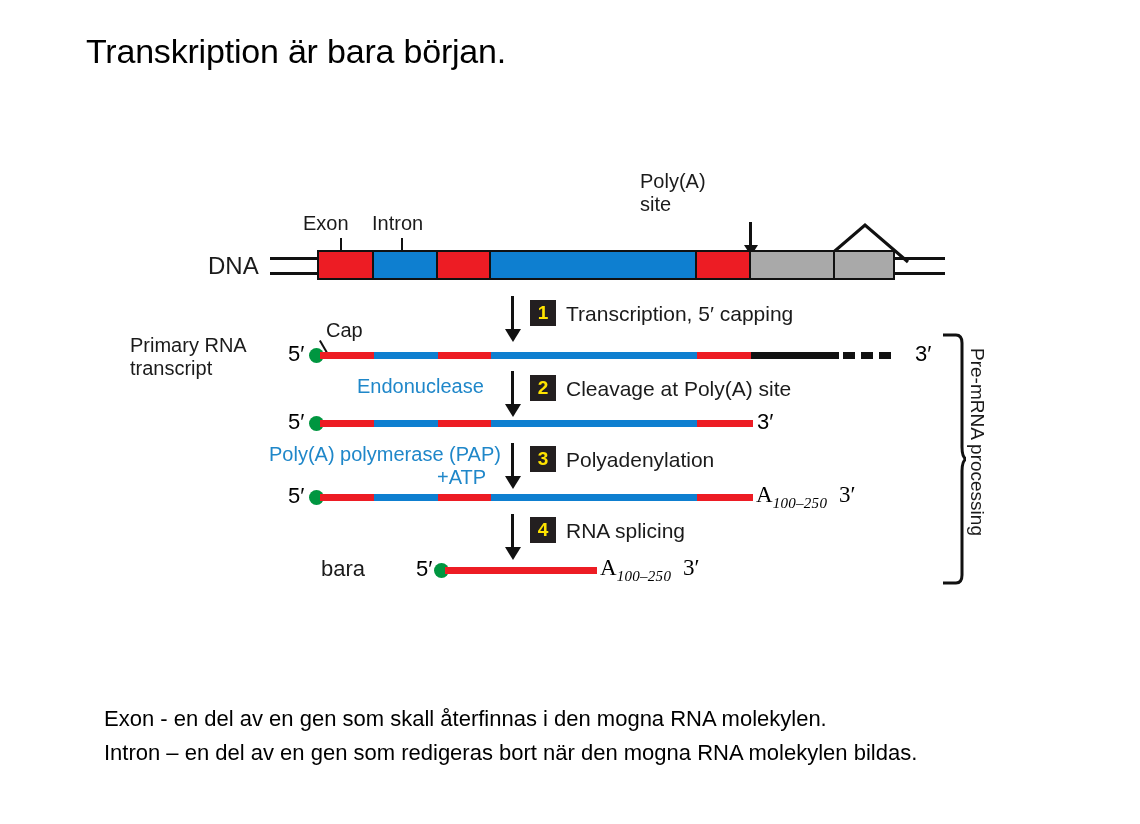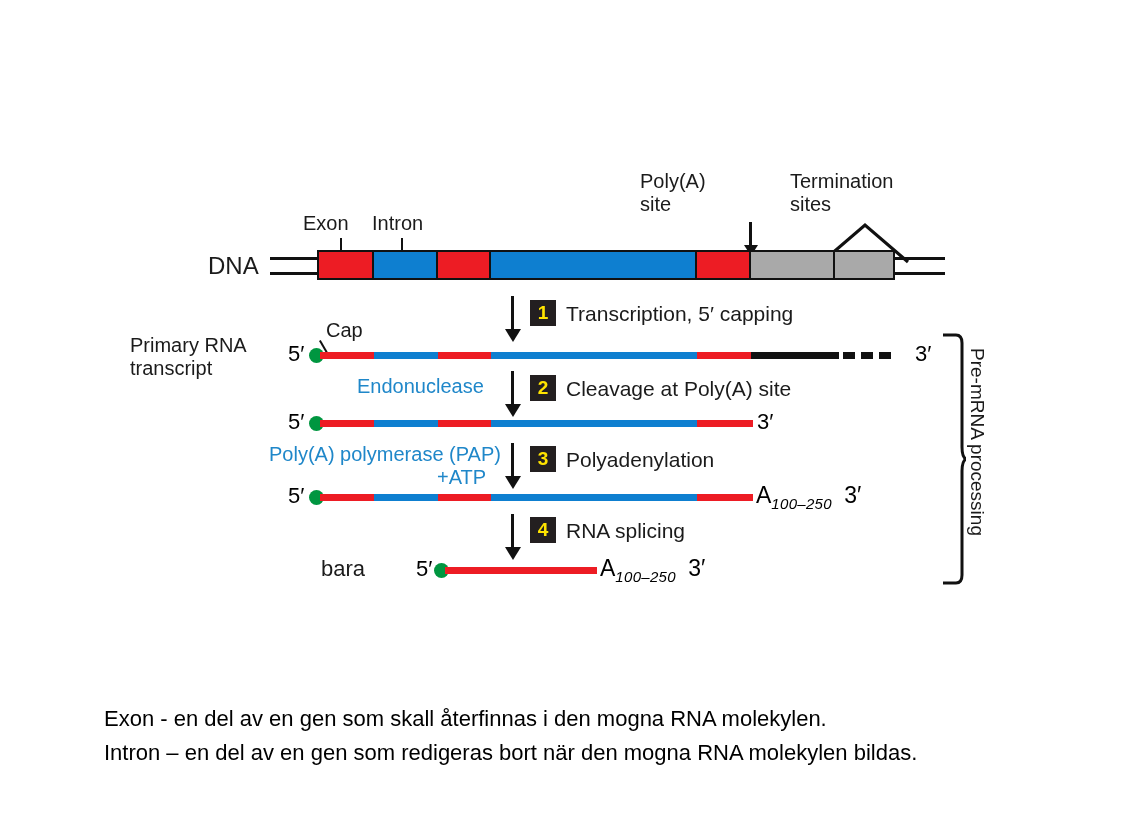--- a/index.html
+++ b/index.html
@@ -57,21 +57,21 @@
   .rna.black{background:#111;}
   .capdot{
     position:absolute;width:15px;height:15px;border-radius:50%;
     background:#009640;
   }
   .dashes{position:absolute;height:7px;}
   .dashes i{position:absolute;top:0;height:7px;width:12px;background:#111;}
 
   .end5{position:absolute;font-size:22px;white-space:nowrap;}
   .end3{position:absolute;font-size:22px;white-space:nowrap;}
-  .polyA{position:absolute;font-size:23px;white-space:nowrap;}
+  .polyA{position:absolute;font-size:23px;white-space:nowrap;font-family:Liberation Serif, serif;}
   .polyA sub{font-size:15px;font-style:italic;letter-spacing:0.3px;}
 
   
   .step-arrow{position:absolute;width:3px;background:#111;}
   .step-head{
     position:absolute;width:0;height:0;
     border-left:8px solid transparent;border-right:8px solid transparent;
     border-top:13px solid #111;
   }
   .badge{
@@ -95,34 +95,31 @@
     font-size:22px;line-height:34px;color:#000;
   }
   .caption div{white-space:nowrap;}
 </style>
 </head>
 <body>
 
 <div id="stage">
 
   <div class="title">
+    <div>Transkription är bara början.</div>
   </div>
 
   <div class="lbl" style="left:303px;top:212px;">Exon</div>
   <div class="lbl" style="left:372px;top:212px;">Intron</div>
   <div class="tick" style="left:340px;top:238px;height:22px;"></div>
   <div class="tick" style="left:401px;top:238px;height:22px;"></div>
 
   <div class="lbl ctr" style="left:640px;top:170px;width:160px;">
     <div>Poly(A)</div>
     <div>site</div>
-  </div>
-  <div class="lbl ctr" style="left:790px;top:170px;width:180px;">
-    <div>Termination</div>
-    <div>sites</div>
   </div>
 
   <div class="pa-arrow" style="left:749px;top:222px;height:26px;"></div>
   <div class="pa-head" style="left:744px;top:245px;"></div>
 
   <div class="tent" style="left:820px;top:222px;">
     <svg width="90" height="42" viewBox="0 0 90 42">
       <path d="M2 40 L45 3 L88 40" fill="none" stroke="#111" stroke-width="3.2"></path>
     </svg>
   </div>

